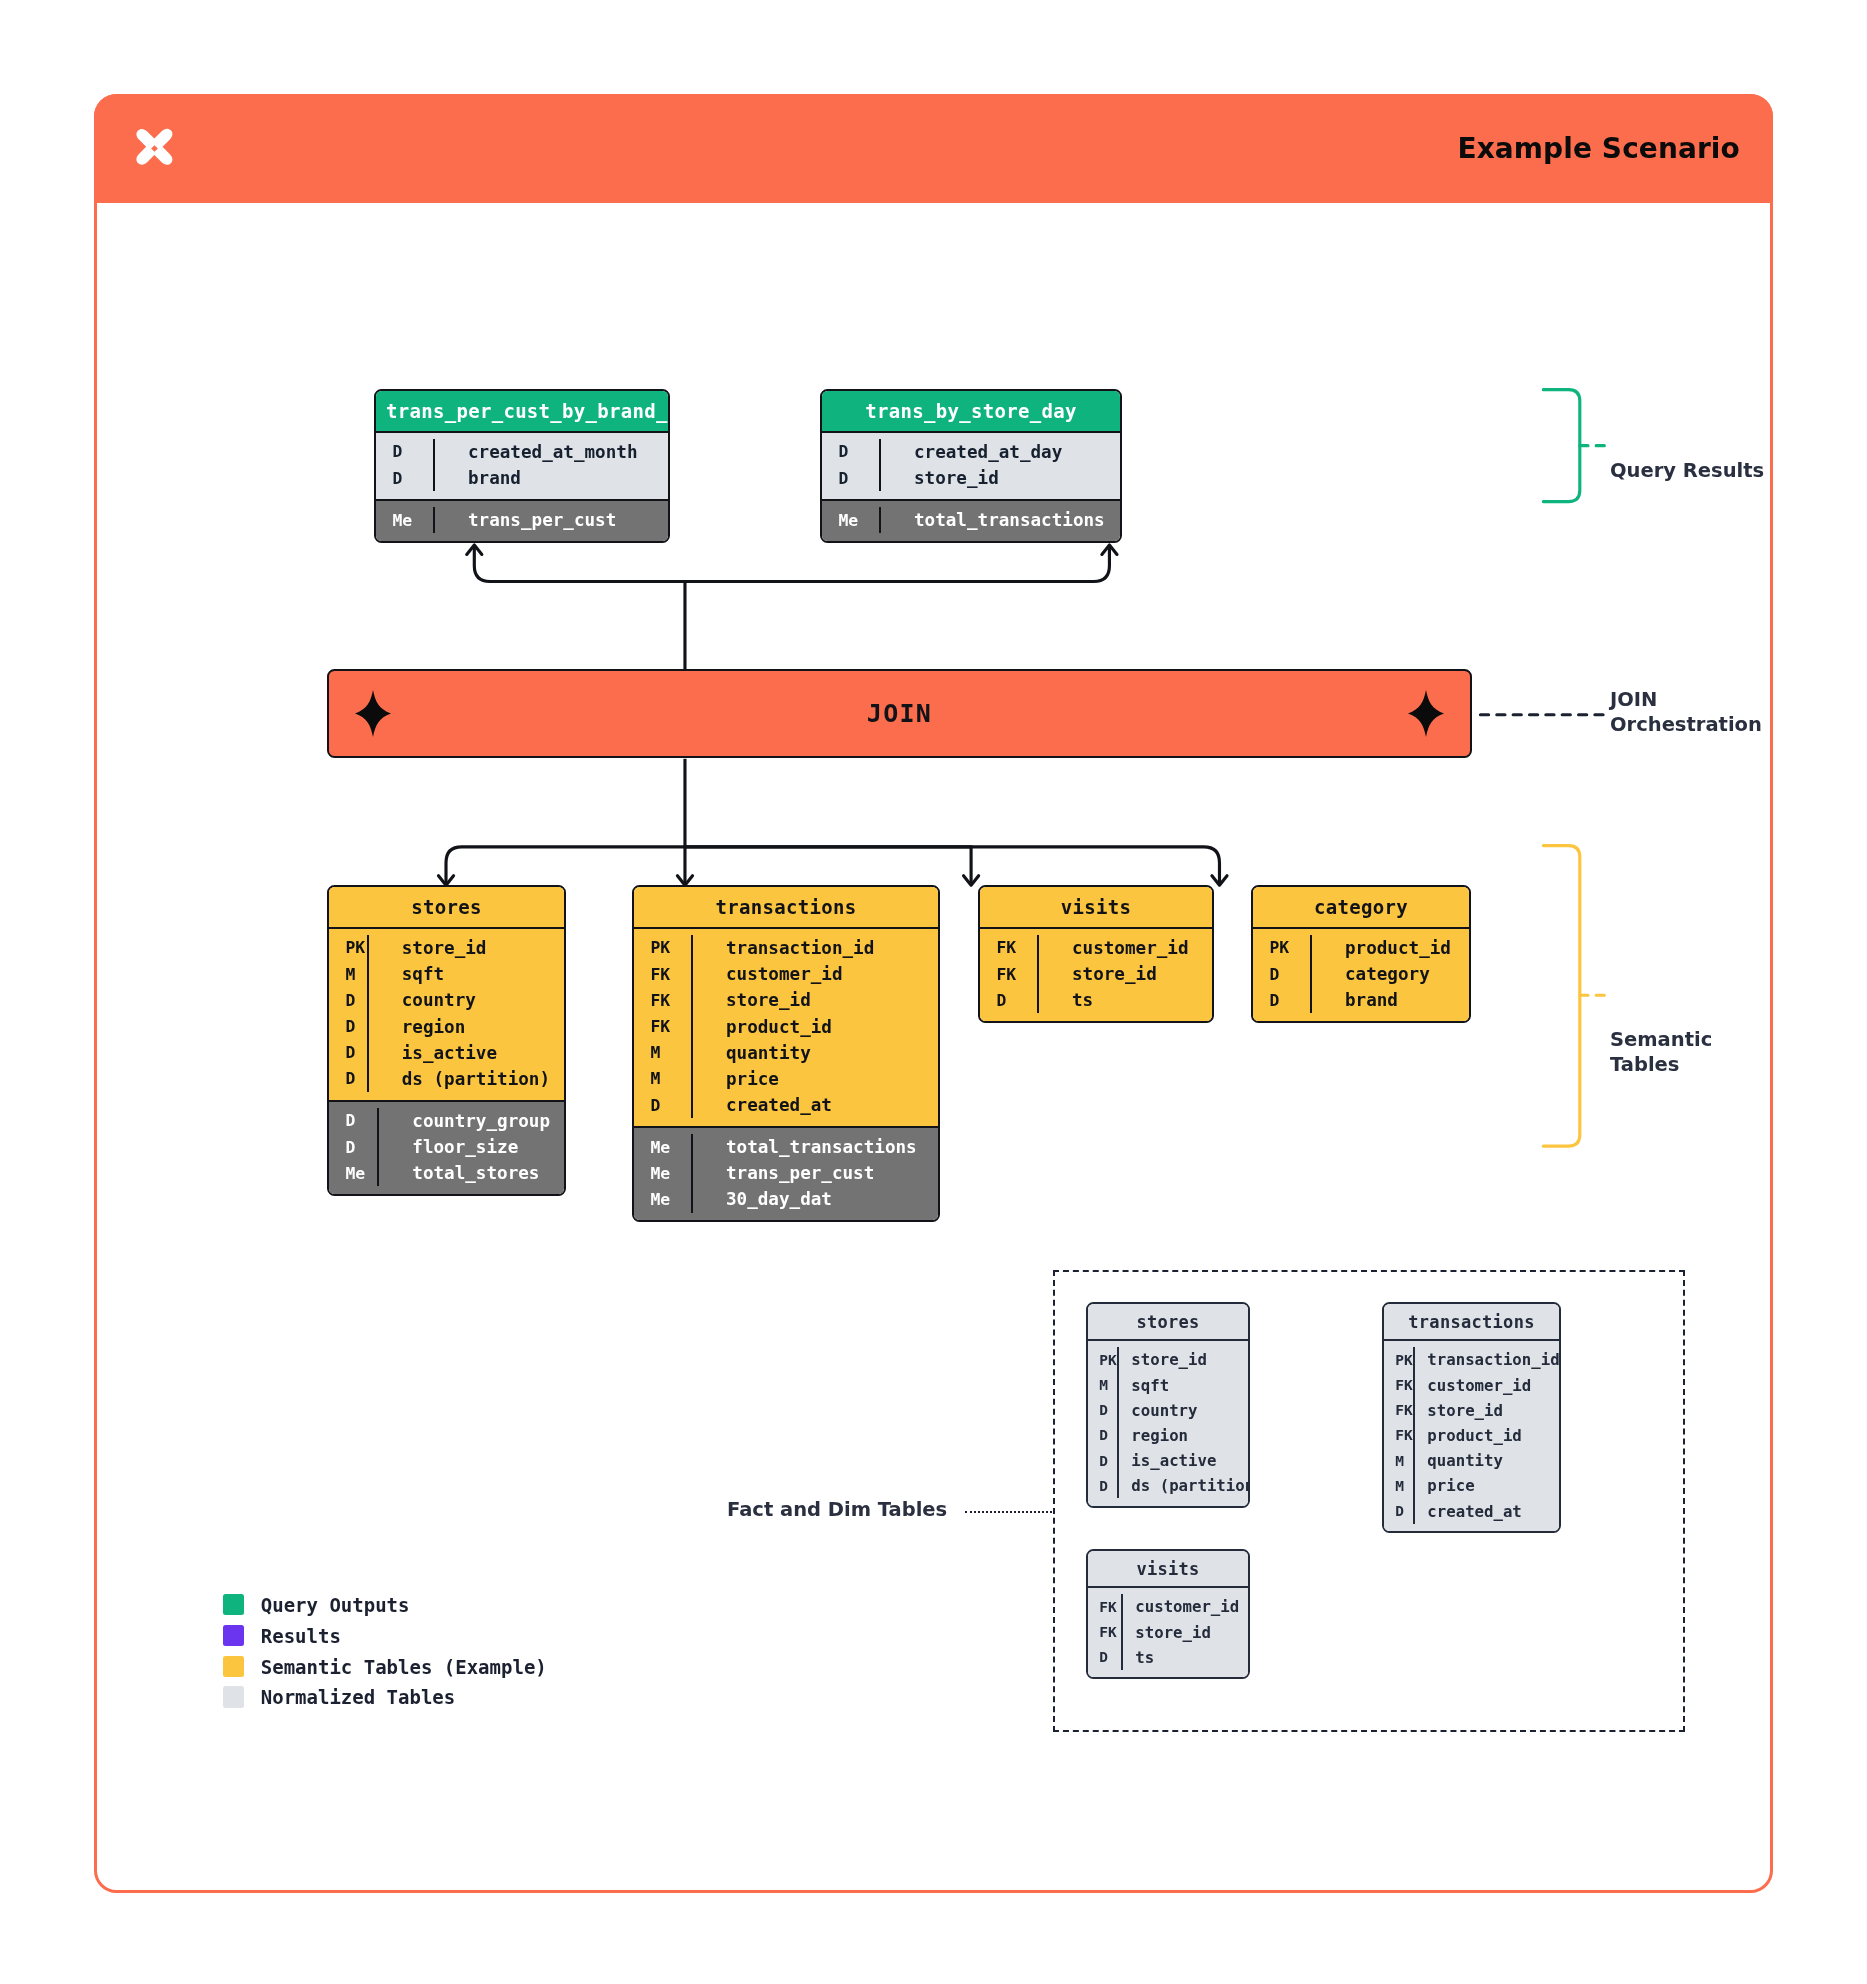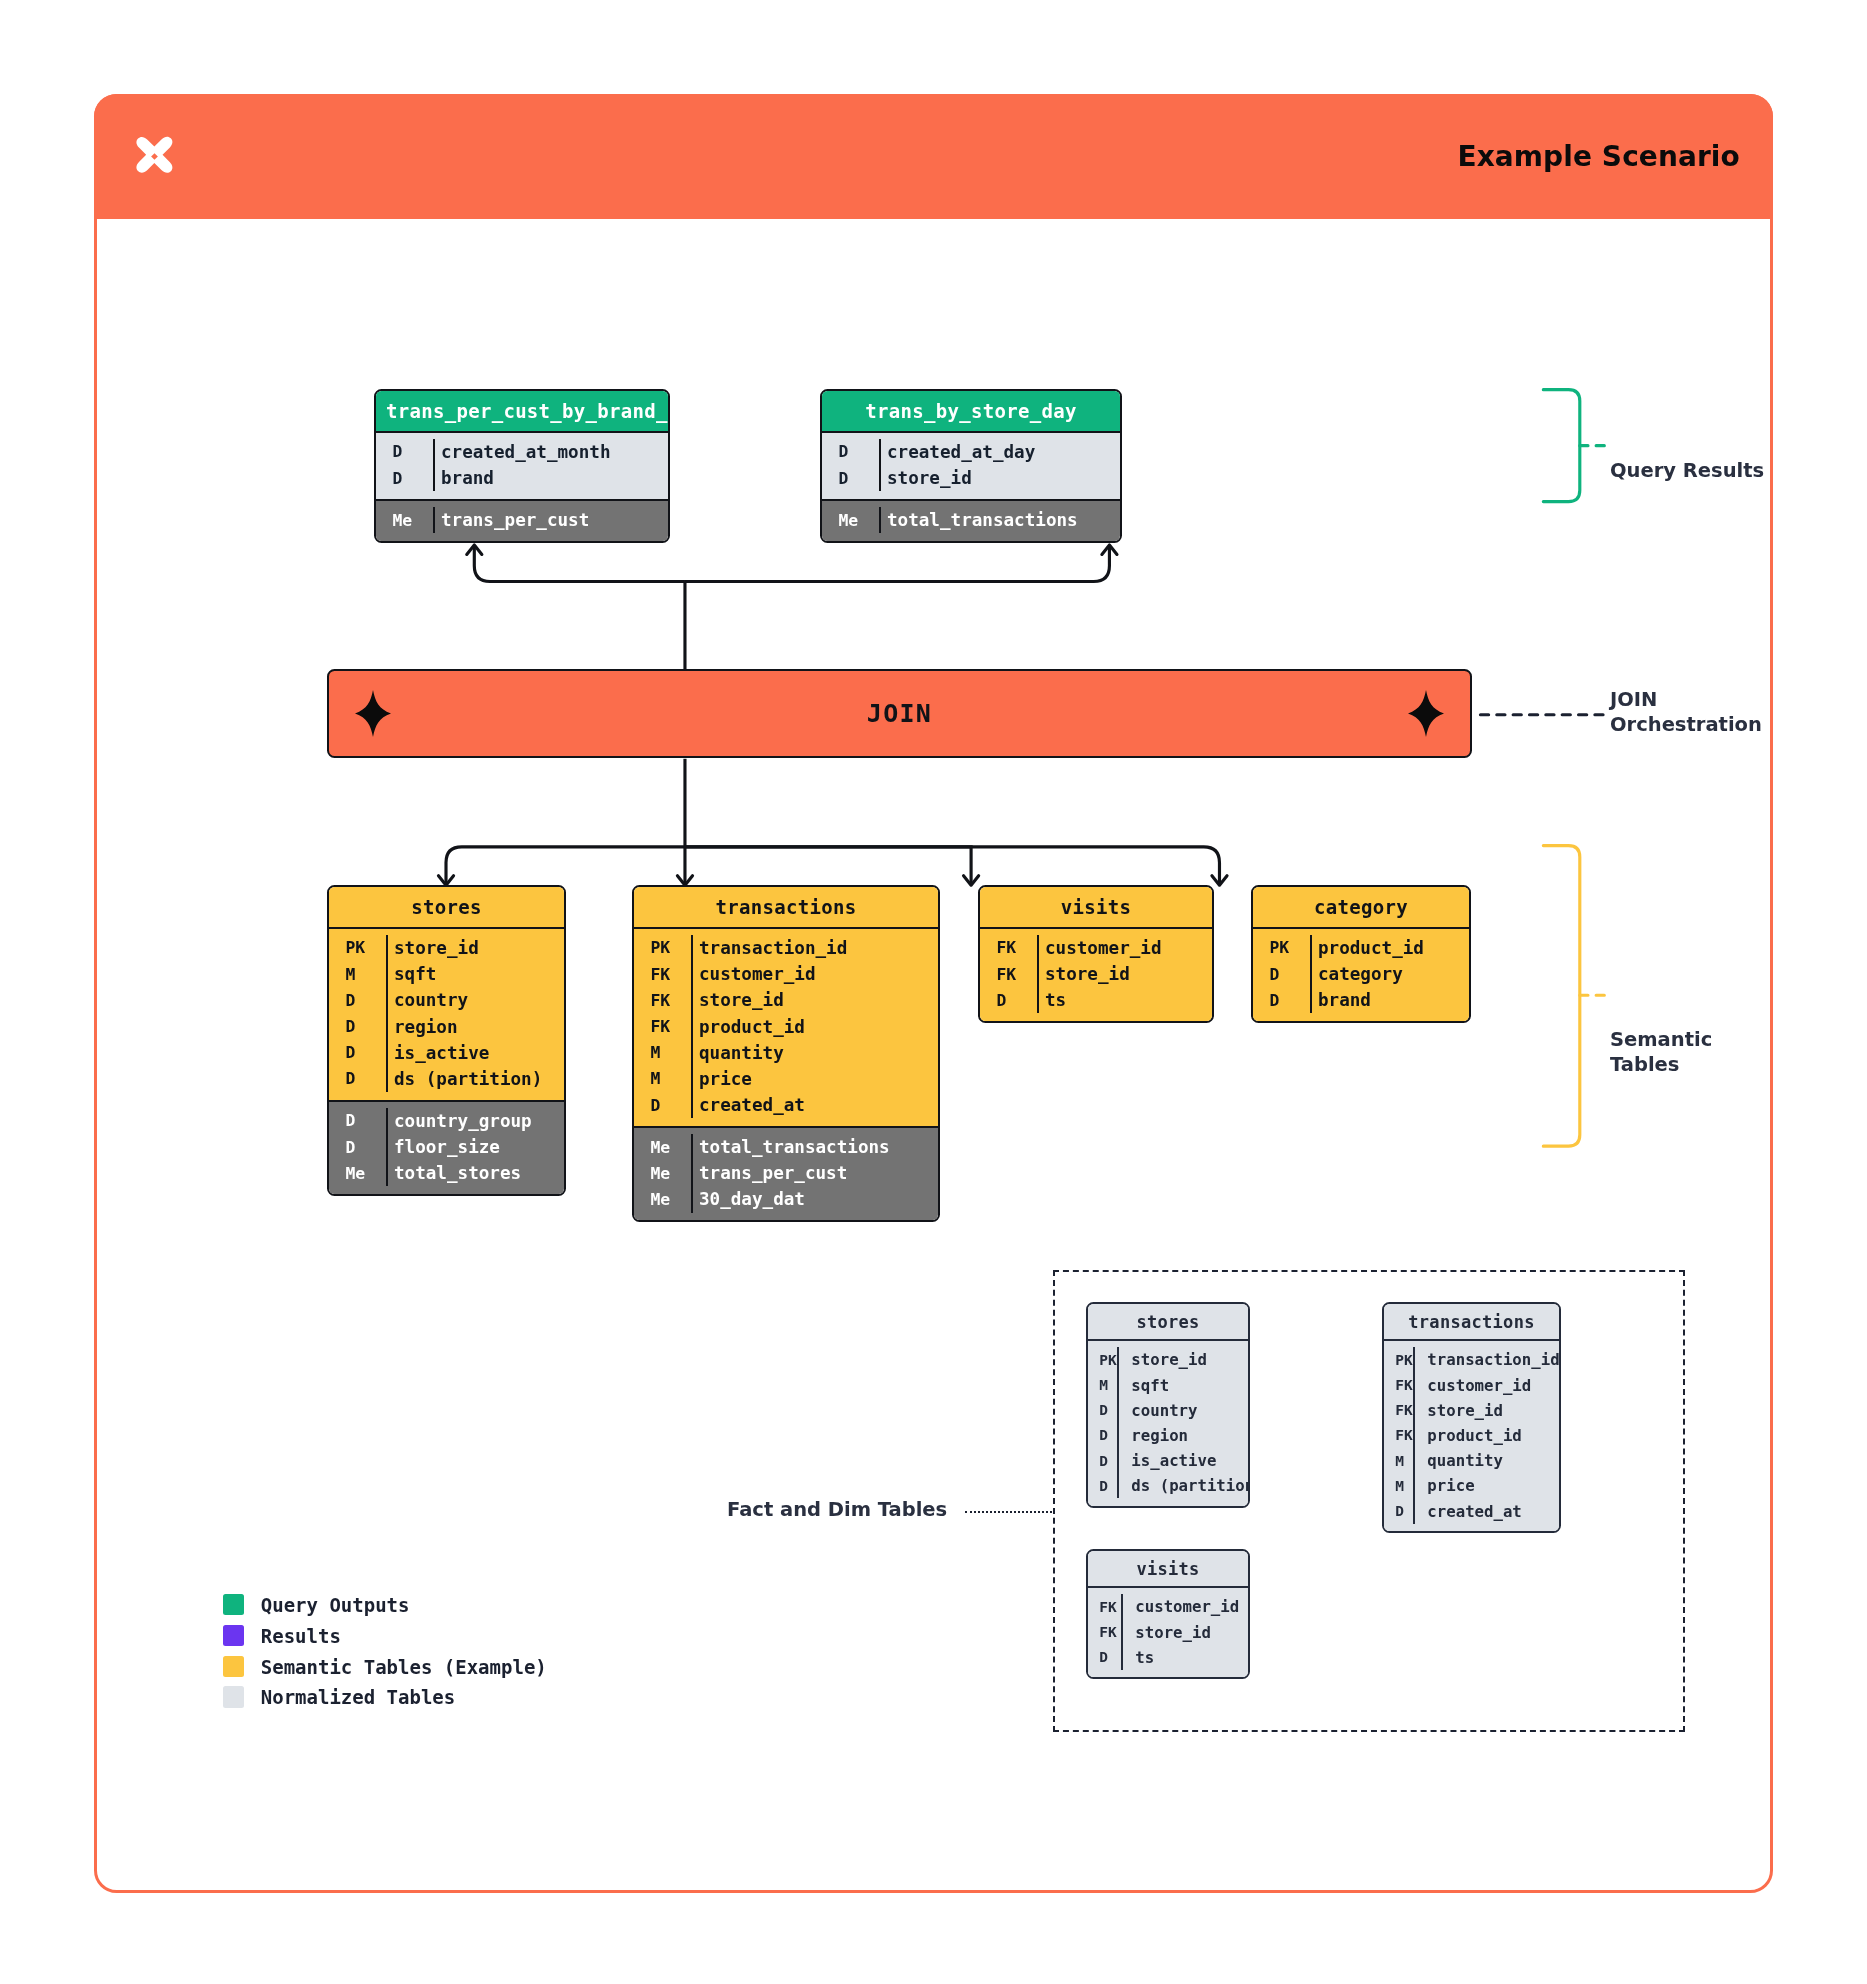--- a/index.html
+++ b/index.html
@@ -20,21 +20,21 @@
     left: 94px; top: 94px;
     width: 1679px; height: 1799px;
     border: 3.1px solid #FB6D4C;
     border-radius: 22.6px;
     background: #ffffff;
     overflow: visible;
   }
   .card-header {
     position: absolute;
     left: -3.1px; top: -3.1px;
-    width: 1679px; height: 125px;
+    width: 1679px; height: 109px;
     background: #FB6D4C;
     border-radius: 22.6px 22.6px 0 0;
     display: flex;
     align-items: center;
     justify-content: space-between;
     padding: 0 33px 0 36px;
   }
   .logo-mark { width: 49px; height: 49px; display:block; }
   .header-title {
     color: #0b0b0b;
@@ -66,21 +66,21 @@
   .tbl .k {
     width: 58px;
     text-align: left;
     padding-left: 16.4px;
     font-size: 16.4px;
     font-weight: 700;
     border-right: 2.5px solid #111318;
     white-space: nowrap;
   }
   .tbl .v {
-    padding-left: 6px;
+    padding-left: 33px;
     padding-right: 14px;
     font-size: 17.6px;
     font-weight: 700;
     white-space: nowrap;
   }
   .grp-pad { padding: 6.3px 0 7.5px 0; }
 
   
   .green-head { background:#0FB37E; color:#ffffff; }
   .grey-body  { background:#DFE3E8; color:#16202E; }

